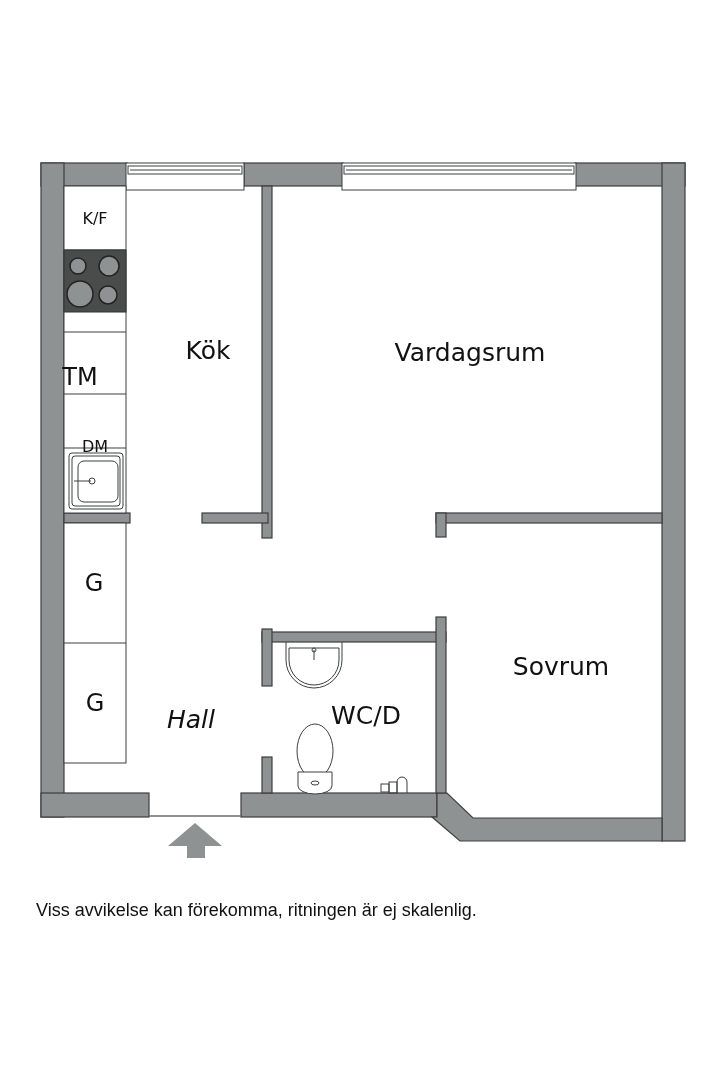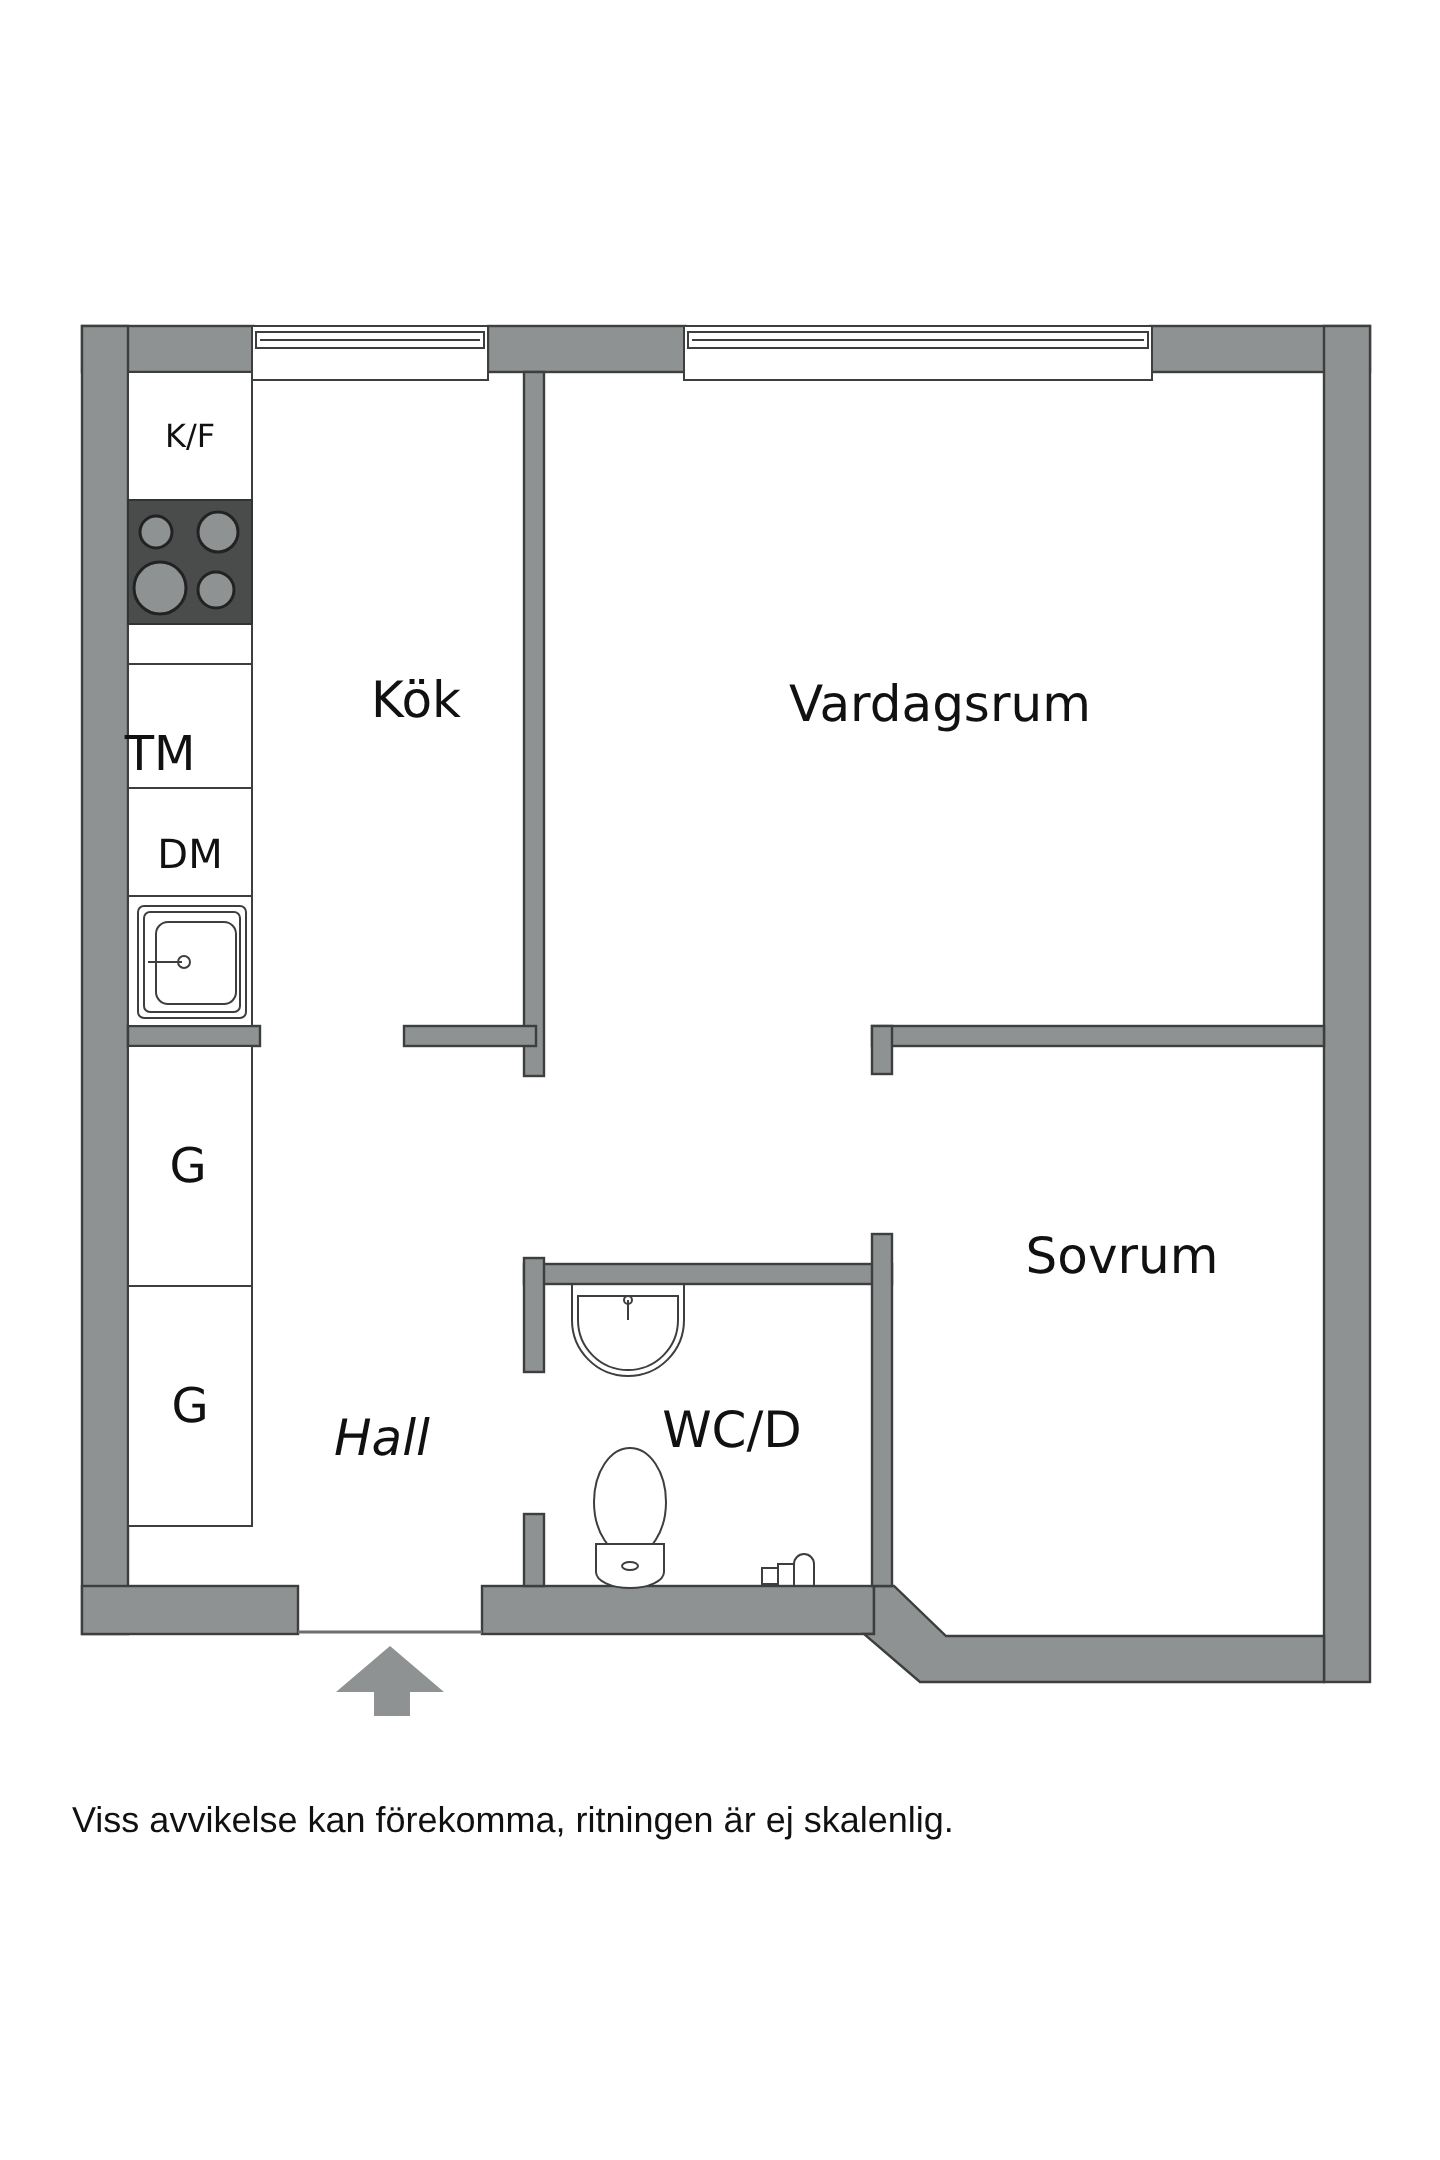--- a/index.html
+++ b/index.html
@@ -112,23 +112,23 @@
     <rect class="thin" x="389" y="782" width="8" height="11"></rect>
     <path class="thin" d="M397,793 L397,782 A5,5 0 0 1 407,782 L407,793"></path>
   </g>
 
   <line x1="149" y1="816" x2="241" y2="816" stroke="#6b6e6e" stroke-width="1.5"></line>
   <polygon points="195,823 222,846 205,846 205,858 187,858 187,846 168,846" fill="#8f9292"></polygon>
 </svg>
 
 <span class="lbl" style="left:95px;top:218px;font-size:16px;">K/F</span>
 <span class="lbl" style="left:80px;top:365px;font-size:24px;margin-top:12px;">TM</span>
-<span class="lbl" style="left:95px;top:427px;font-size:20px;">DM</span>
+<span class="lbl" style="left:95px;top:446px;font-size:16px;">DM</span>
 <span class="lbl" style="left:94px;top:583px;font-size:24px;">G</span>
 <span class="lbl" style="left:95px;top:703px;font-size:24px;">G</span>
 
 <span class="lbl" style="left:208px;top:350px;">Kök</span>
 <span class="lbl" style="left:470px;top:352px;">Vardagsrum</span>
-<span class="lbl" style="left:561px;top:628px;">Sovrum</span>
+<span class="lbl" style="left:561px;top:666px;">Sovrum</span>
 <span class="lbl" style="left:191px;top:719px;font-style:italic;">Hall</span>
 <span class="lbl" style="left:366px;top:715px;text-align:center;">WC/D</span>
 
 <div class="note">Viss avvikelse kan förekomma, ritningen är ej skalenlig.</div>
 
 </body></html>

